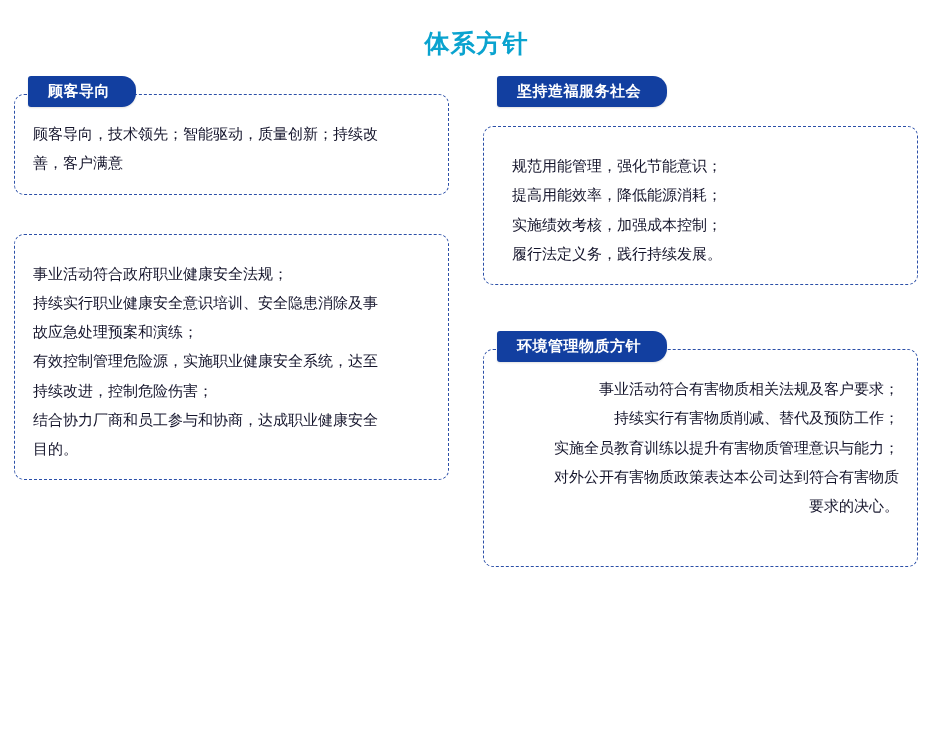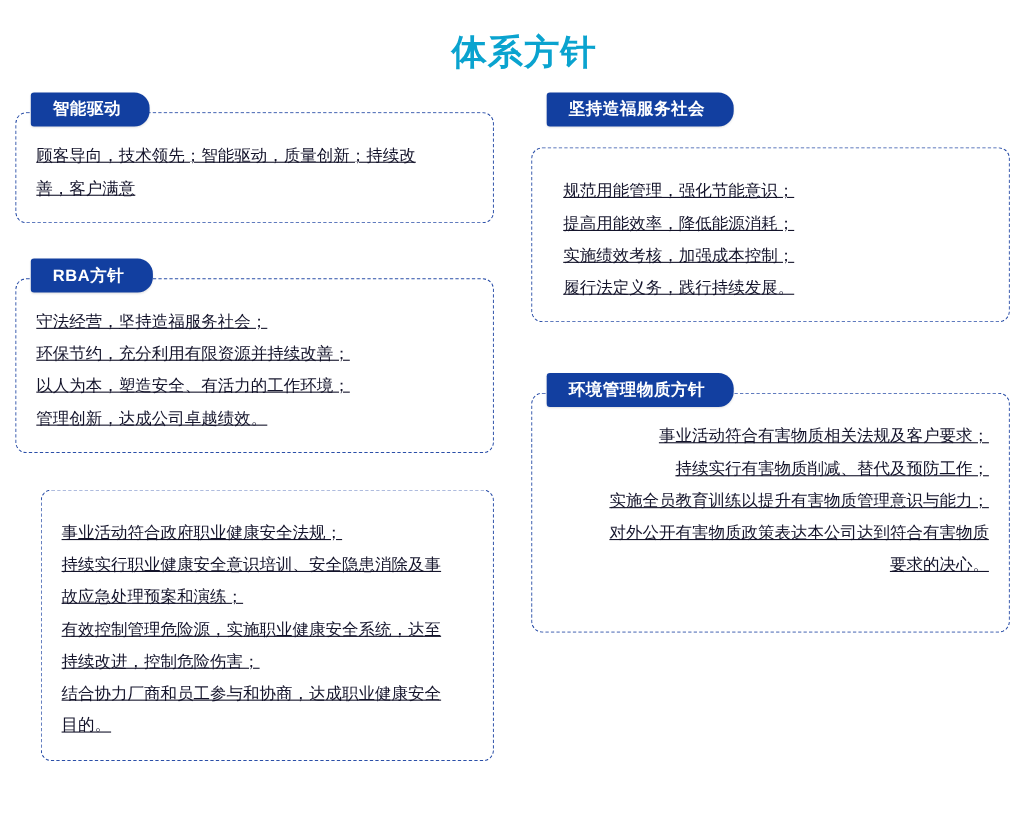--- a/index.html
+++ b/index.html
@@ -15,21 +15,21 @@
     color: #1a1a1a;
     overflow: hidden;
   }
   .page {
     position: relative;
     width: 932px;
     height: 756px;
   }
   .page-title {
     text-align: center;
-    font-size: 32px;
+    font-size: 25px;
     font-weight: bold;
     color: #0aa3cf;
     letter-spacing: 1px;
     margin: 28px 0 0 0;
     line-height: 1.2;
     padding-left: 21px;
   }
   .grid {
     position: relative;
     margin-top: 18px;
@@ -63,66 +63,56 @@
   .card-body {
     position: relative;
     margin-top: -13px;
     border: 1px dashed #2b4fa8;
     border-radius: 10px;
     padding: 24px 18px 16px 18px;
     background: #ffffff;
     font-size: 15px;
     line-height: 1.95;
     color: #14142b;
-    text-decoration: underline;
   }
   .card-body p {
     margin: 0;
     white-space: pre-wrap;
   }
   
   .c-quality .card-body { min-height: 80px; }
   .c-infosec .card-body { min-height: 80px; }
   .c-rba .card-body { min-height: 146px; }
   .c-energy .card-body { min-height: 146px; padding-left: 28px; }
-  .c-ohs .card-body { min-height: 218px; margin-left: 23px; }
+  .c-ohs .card-body { min-height: 218px; }
   .c-env .card-body { min-height: 218px; text-align: right; }
   .spacer-sm { height: 6px; }
   .spacer-md { height: 20px; }
 </style>
 </head>
 <body>
 
 <div class="page">
 
   <h1 class="page-title">体系方针</h1>
 
   <div class="grid">
 
     <div class="col">
 
       <div class="card c-quality">
-        <span class="card-tag">智能驱动</span>
+        <span class="card-tag">顾客导向</span>
         <div class="card-body">
           <p>顾客导向，技术领先；智能驱动，质量创新；持续改
 善，客户满意</p>
         </div>
       </div>
 
       <div class="spacer-sm"></div>
 
-      <div class="card c-rba">
-        <span class="card-tag">RBA方针</span>
-        <div class="card-body">
-          <p>守法经营，坚持造福服务社会；
-环保节约，充分利用有限资源并持续改善；
-以人为本，塑造安全、有活力的工作环境；
-管理创新，达成公司卓越绩效。</p>
-        </div>
-      </div>
 
       <div class="spacer-md"></div>
 
       <div class="card c-ohs">
         <div class="card-body">
           <p>事业活动符合政府职业健康安全法规；
 持续实行职业健康安全意识培训、安全隐患消除及事
 故应急处理预案和演练；
 有效控制管理危险源，实施职业健康安全系统，达至
 持续改进，控制危险伤害；

